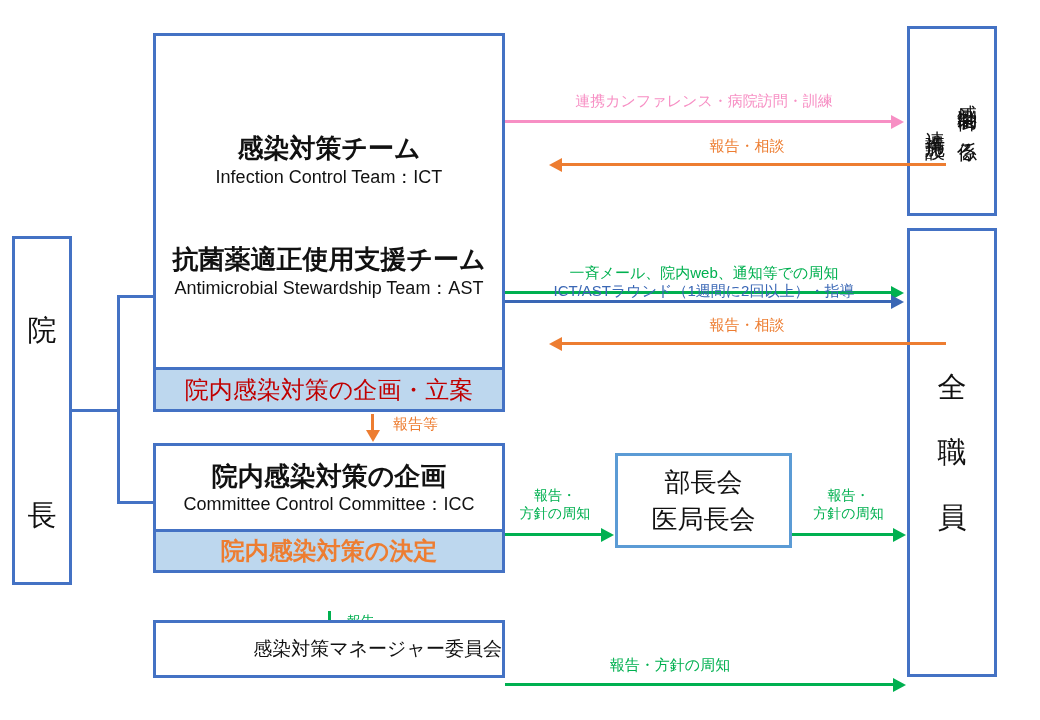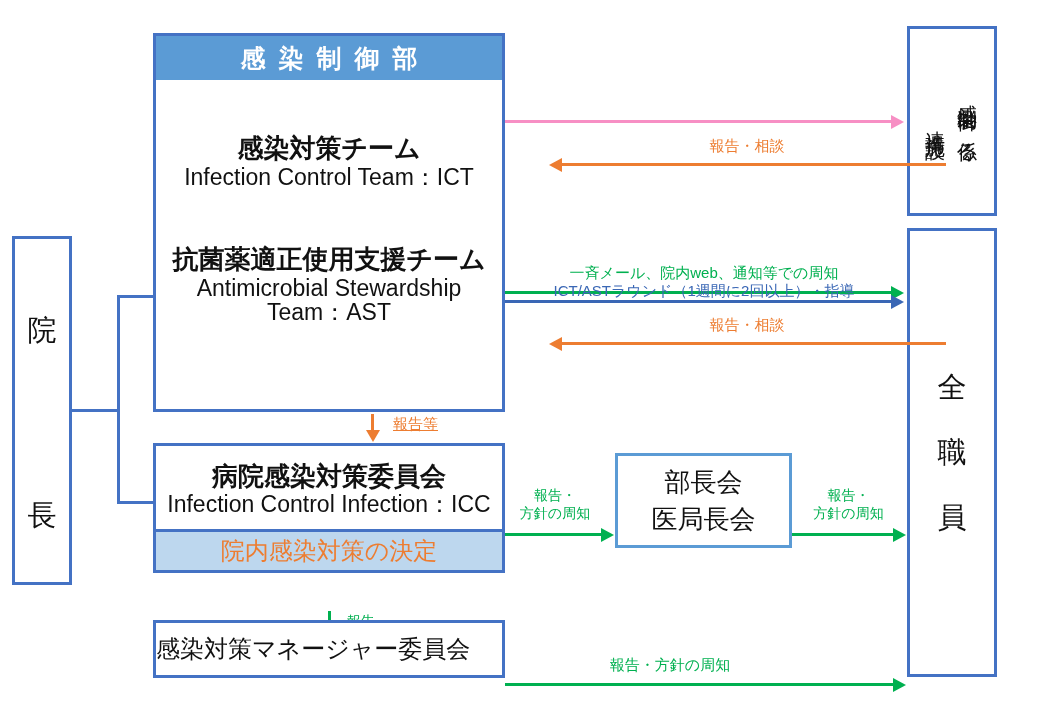--- a/index.html
+++ b/index.html
@@ -44,21 +44,21 @@
   .alabel-left { position:absolute; font-size:15px; text-align:left; white-space:nowrap; }
 
   
   .dept-header {
     position:absolute; left:0; right:0; top:0; height:44px;
     background:var(--header-blue); color:#fff; font-weight:bold; font-size:25px;
     letter-spacing:13px; text-indent:13px; display:flex; align-items:center; justify-content:center;
   }
   .team-block { position:absolute; left:0; right:0; text-align:center; }
   .box-title { font-size:26px; font-weight:bold; line-height:34px; }
-  .box-sub   { font-size:23px; line-height:24px; }
+  .box-sub   { font-size:18px; line-height:24px; }
   .footer-bar {
     position:absolute; left:0; right:0; bottom:0; height:39px;
     background:var(--bar-fill); border-top:3px solid var(--border-blue);
     display:flex; align-items:center; justify-content:center; font-size:24px;
   }
 
   #director-box {
     display:flex; flex-direction:column; align-items:center; justify-content:space-between;
     padding:72px 0 46px; font-size:29px;
   }
@@ -69,58 +69,58 @@
   #partner-box {
     writing-mode:vertical-rl; display:flex; flex-direction:column;
     justify-content:center; align-items:center; gap:5px;
     font-size:20px; letter-spacing:3px;
   }
   #chiefs-box {
     border-color:var(--chiefs-border);
     display:flex; flex-direction:column; align-items:center; justify-content:center;
     font-size:26px; line-height:37px; text-align:center;
   }
-  #manager-box { display:flex; align-items:center; justify-content:flex-start; font-size:24px; }
+  #manager-box { display:flex; align-items:center; justify-content:flex-end; font-size:19px; }
 </style>
 </head>
 <body>
 
 <div id="stage">
 
   <div class="box" id="director-box" style="left:12px; top:236px; width:60px; height:349px;">
     <span>院</span>
     <span>長</span>
   </div>
 
   <div class="line" style="left:72px; top:409px; width:45px; height:3px;"></div>
   <div class="line" style="left:117px; top:295px; width:3px; height:209px;"></div>
   <div class="line" style="left:117px; top:295px; width:36px; height:3px;"></div>
   <div class="line" style="left:117px; top:501px; width:36px; height:3px;"></div>
 
   <div class="box" style="left:153px; top:33px; width:352px; height:379px;">
-    <div class="dept-header">感染制御部</div>
     <div class="team-block" style="top:95px;">
       <div class="box-title">感染対策チーム</div>
       <div class="box-sub">Infection Control Team：ICT</div>
     </div>
     <div class="team-block" style="top:206px;">
       <div class="box-title">抗菌薬適正使用支援チーム</div>
       <div class="box-sub">Antimicrobial Stewardship Team：AST</div>
     </div>
+    <div class="footer-bar" style="color:var(--red);">院内感染対策の企画・立案</div>
   </div>
 
   <div class="varrow c-orange" style="left:328px; top:414px; height:17px;"></div>
-  <div class="alabel-left c-orange" style="left:350px; top:415px;text-decoration:underline;">報告等</div>
+  <div class="alabel-left c-orange" style="left:350px; top:415px;">報告等</div>
 
   <div class="box" style="left:153px; top:443px; width:352px; height:130px;">
     <div class="team-block" style="top:14px;">
-      <div class="box-title" style="line-height:32px;">病院感染対策委員会</div>
-      <div class="box-sub">Infection Control Infection：ICC</div>
+      <div class="box-title" style="line-height:32px;">院内感染対策の企画</div>
+      <div class="box-sub">Committee Control Committee：ICC</div>
     </div>
-    <div class="footer-bar" style="height:38px; color:var(--orange);">院内感染対策の決定</div>
+    <div class="footer-bar" style="height:38px; color:var(--orange);font-weight:bold;">院内感染対策の決定</div>
   </div>
 
   <div class="varrow c-green" style="left:328px; top:576px; height:30px;"></div>
   <div class="alabel2 c-green" style="left:347px; top:577px; text-align:left;">
     <div>報告・</div>
     <div>方針の周知</div>
   </div>
 
   <div class="box" id="manager-box" style="left:153px; top:620px; width:352px; height:58px;">
     <span>感染対策マネージャー委員会</span>
@@ -136,20 +136,21 @@
     <div>連携施設</div>
   </div>
 
   <div class="box" id="staff-box" style="left:907px; top:228px; width:90px; height:449px;">
     <span>全</span>
     <span>職</span>
     <span>員</span>
   </div>
 
   <div class="harrow right c-pink" style="left:505px; top:120px; width:387px;"></div>
+  <div class="alabel c-pink" style="left:505px; top:92px; width:398px;">連携カンファレンス・病院訪問・訓練</div>
 
   <div class="harrow left c-orange" style="left:518px; top:163px; width:385px;"></div>
   <div class="alabel c-orange" style="left:505px; top:137px; width:398px;">報告・相談</div>
 
   <div class="harrow right c-green" style="left:505px; top:256px; width:387px;"></div>
   <div class="alabel c-green" style="left:505px; top:229px; width:398px;">一斉メール、院内web、通知等での周知</div>
 
   <div class="harrow right c-ablue" style="left:505px; top:300px; width:387px;"></div>
   <div class="alabel c-ablue" style="left:505px; top:282px; width:398px;">ICT/ASTラウンド（1週間に2回以上）・指導</div>
 

